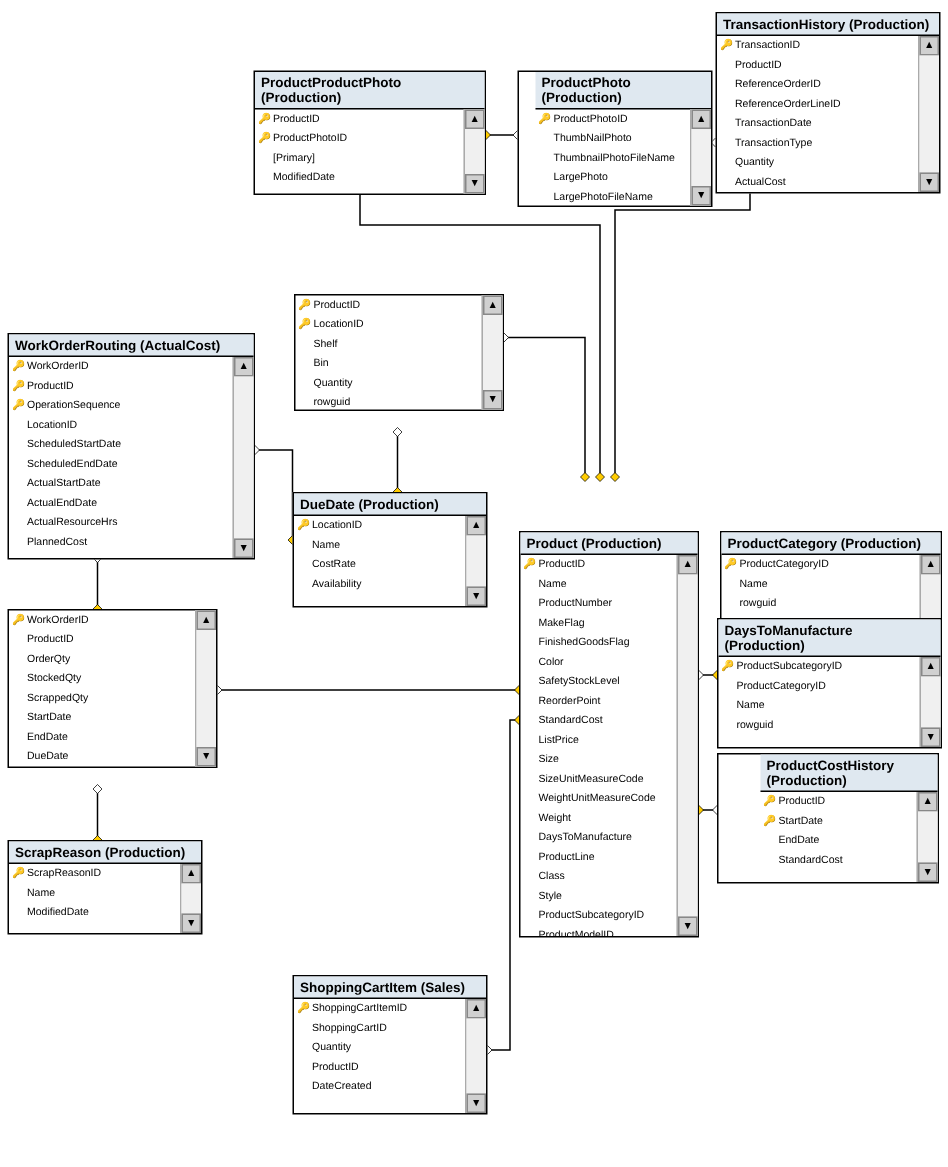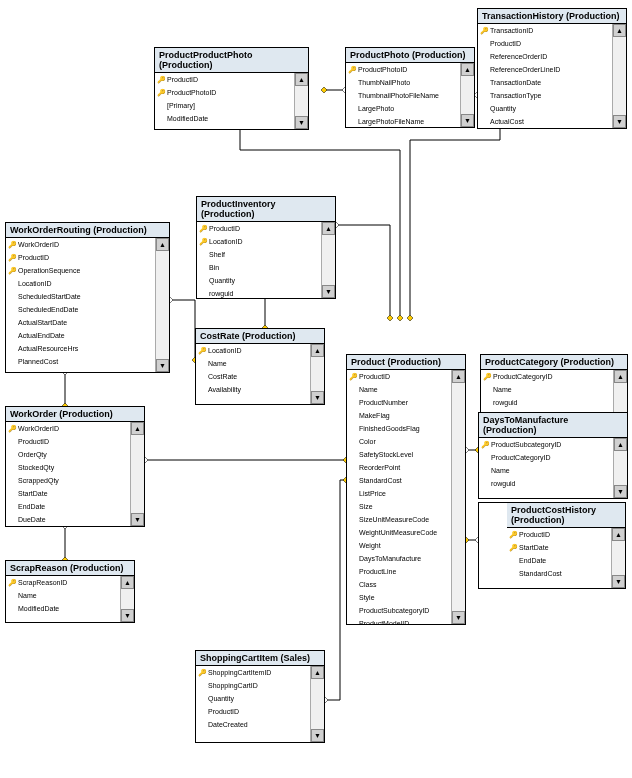--- a/index.html
+++ b/index.html
@@ -173,21 +173,21 @@
             <span>ActualCost</span>
           </div>
         </div>
         <div class="scrollbar">
           <div class="sb-btn">▲</div>
           <div class="sb-track"></div>
           <div class="sb-btn">▼</div>
         </div>
       </div>
     </div>
-    <div class="tbl" style="left: 345px; top: 47px; width: 130px;">
+    <div class="tbl" style="left: 345px; top: 47px; width: 130px; padding-left: 11px;">
       <div class="tbl-header">ProductPhoto (Production)</div>
       <div class="tbl-body" style="height: 64px;">
         <div class="tbl-list">
           <div class="tbl-row">
             <span class="key-icon pk"></span>
             <span>ProductPhotoID</span>
           </div>
           <div class="tbl-row">
             <span class="key-icon none"></span>
             <span>ThumbNailPhoto</span>
@@ -205,21 +205,21 @@
             <span>LargePhotoFileName</span>
           </div>
         </div>
         <div class="scrollbar">
           <div class="sb-btn">▲</div>
           <div class="sb-track"></div>
           <div class="sb-btn">▼</div>
         </div>
       </div>
     </div>
-    <div class="tbl" style="left: 154px; top: 47px; width: 155px;">
+    <div class="tbl" style="left: 169px; top: 47px; width: 155px;">
       <div class="tbl-header">ProductProductPhoto (Production)</div>
       <div class="tbl-body" style="height: 56px;">
         <div class="tbl-list">
           <div class="tbl-row">
             <span class="key-icon pk"></span>
             <span>ProductID</span>
           </div>
           <div class="tbl-row">
             <span class="key-icon pk"></span>
             <span>ProductPhotoID</span>
@@ -234,21 +234,20 @@
           </div>
         </div>
         <div class="scrollbar">
           <div class="sb-btn">▲</div>
           <div class="sb-track"></div>
           <div class="sb-btn">▼</div>
         </div>
       </div>
     </div>
     <div class="tbl" style="left: 196px; top: 196px; width: 140px;">
-      <div class="tbl-header">ProductInventory (Production)</div>
       <div class="tbl-body" style="height: 76px;">
         <div class="tbl-list">
           <div class="tbl-row">
             <span class="key-icon pk"></span>
             <span>ProductID</span>
           </div>
           <div class="tbl-row">
             <span class="key-icon pk"></span>
             <span>LocationID</span>
           </div>
@@ -270,21 +269,21 @@
           </div>
         </div>
         <div class="scrollbar">
           <div class="sb-btn">▲</div>
           <div class="sb-track"></div>
           <div class="sb-btn">▼</div>
         </div>
       </div>
     </div>
     <div class="tbl" style="left: 5px; top: 222px; width: 165px;">
-      <div class="tbl-header">WorkOrderRouting (Production)</div>
+      <div class="tbl-header">WorkOrderRouting (ActualCost)</div>
       <div class="tbl-body" style="height: 134px;">
         <div class="tbl-list">
           <div class="tbl-row">
             <span class="key-icon pk"></span>
             <span>WorkOrderID</span>
           </div>
           <div class="tbl-row">
             <span class="key-icon pk"></span>
             <span>ProductID</span>
           </div>
@@ -322,21 +321,21 @@
           </div>
         </div>
         <div class="scrollbar">
           <div class="sb-btn">▲</div>
           <div class="sb-track"></div>
           <div class="sb-btn">▼</div>
         </div>
       </div>
     </div>
     <div class="tbl" style="left: 195px; top: 328px; width: 130px;">
-      <div class="tbl-header">CostRate (Production)</div>
+      <div class="tbl-header">DueDate (Production)</div>
       <div class="tbl-body" style="height: 60px;">
         <div class="tbl-list">
           <div class="tbl-row">
             <span class="key-icon pk"></span>
             <span>LocationID</span>
           </div>
           <div class="tbl-row">
             <span class="key-icon none"></span>
             <span>Name</span>
           </div>
@@ -526,21 +525,20 @@
           </div>
         </div>
         <div class="scrollbar">
           <div class="sb-btn">▲</div>
           <div class="sb-track"></div>
           <div class="sb-btn">▼</div>
         </div>
       </div>
     </div>
     <div class="tbl" style="left: 5px; top: 406px; width: 140px;">
-      <div class="tbl-header">WorkOrder (Production)</div>
       <div class="tbl-body" style="height: 104px;">
         <div class="tbl-list">
           <div class="tbl-row">
             <span class="key-icon pk"></span>
             <span>WorkOrderID</span>
           </div>
           <div class="tbl-row">
             <span class="key-icon none"></span>
             <span>ProductID</span>
           </div>

